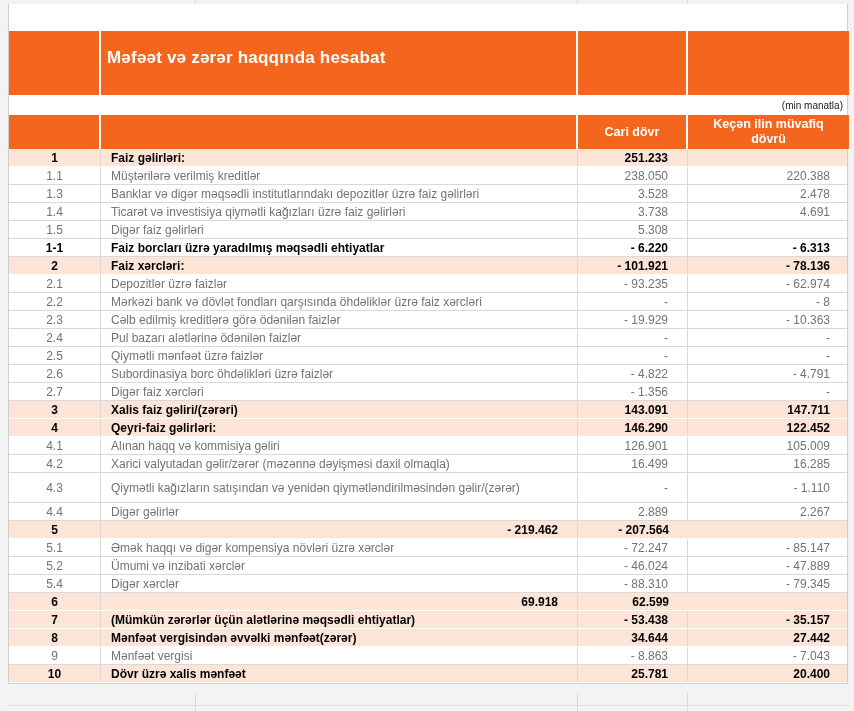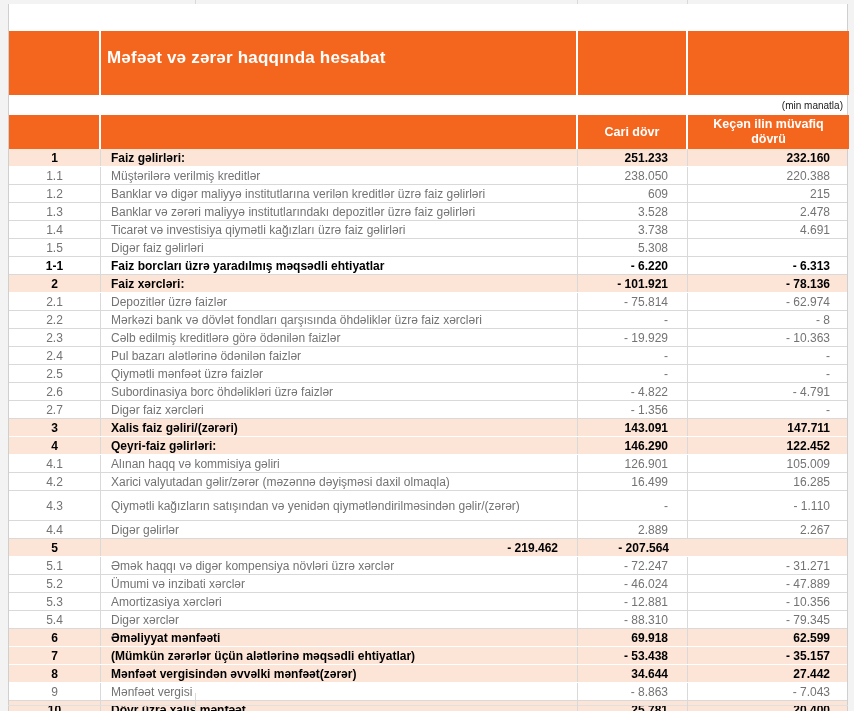--- a/index.html
+++ b/index.html
@@ -111,37 +111,30 @@
       <div class="cell"></div>
       <div class="cell">Cari dövr</div>
       <div class="cell last">Keçən ilin müvafiq dövrü</div>
     </div>
 
     <div>
         <div class="row grid4 band bold">
           <div class="cell c-no">1</div>
           <div class="cell c-label">Faiz gəlirləri:</div>
           <div class="cell c-val">251.233</div>
-          <div class="cell c-val last">232.160</div>
         </div>
         <div class="row grid4">
           <div class="cell c-no">1.1</div>
           <div class="cell c-label">Müştərilərə verilmiş kreditlər</div>
           <div class="cell c-val">238.050</div>
           <div class="cell c-val last">220.388</div>
         </div>
         <div class="row grid4">
-          <div class="cell c-no">1.2</div>
-          <div class="cell c-label">Banklar və digər maliyyə institutlarına verilən kreditlər üzrə faiz gəlirləri</div>
-          <div class="cell c-val">609</div>
-          <div class="cell c-val last">215</div>
-        </div>
-        <div class="row grid4">
           <div class="cell c-no">1.3</div>
-          <div class="cell c-label">Banklar və zərəri maliyyə institutlarındakı depozitlər üzrə faiz gəlirləri</div>
+          <div class="cell c-label">Banklar və digər məqsədli institutlarındakı depozitlər üzrə faiz gəlirləri</div>
           <div class="cell c-val">3.528</div>
           <div class="cell c-val last">2.478</div>
         </div>
         <div class="row grid4">
           <div class="cell c-no">1.4</div>
           <div class="cell c-label">Ticarət və investisiya qiymətli kağızları üzrə faiz gəlirləri</div>
           <div class="cell c-val">3.738</div>
           <div class="cell c-val last">4.691</div>
         </div>
         <div class="row grid4">
@@ -157,21 +150,21 @@
         </div>
         <div class="row grid4 band bold">
           <div class="cell c-no">2</div>
           <div class="cell c-label">Faiz xərcləri:</div>
           <div class="cell c-val">- 101.921</div>
           <div class="cell c-val last">- 78.136</div>
         </div>
         <div class="row grid4">
           <div class="cell c-no">2.1</div>
           <div class="cell c-label">Depozitlər üzrə faizlər</div>
-          <div class="cell c-val">- 75.814</div>
+          <div class="cell c-val">- 93.235</div>
           <div class="cell c-val last">- 62.974</div>
         </div>
         <div class="row grid4">
           <div class="cell c-no">2.2</div>
           <div class="cell c-label">Mərkəzi bank və dövlət fondları qarşısında öhdəliklər üzrə faiz xərcləri</div>
           <div class="cell c-val">-</div>
           <div class="cell c-val last">- 8</div>
         </div>
         <div class="row grid4">
           <div class="cell c-no">2.3</div>
@@ -241,43 +234,36 @@
         </div>
         <div class="row grid4 band bold">
           <div class="cell c-no">5</div>
           <div class="cell c-val">- 219.462</div>
           <div class="cell c-val last">- 207.564</div>
         </div>
         <div class="row grid4">
           <div class="cell c-no">5.1</div>
           <div class="cell c-label">Əmək haqqı və digər kompensiya növləri üzrə xərclər</div>
           <div class="cell c-val">- 72.247</div>
-          <div class="cell c-val last">- 31.271</div>
+          <div class="cell c-val last">- 85.147</div>
         </div>
         <div class="row grid4">
           <div class="cell c-no">5.2</div>
           <div class="cell c-label">Ümumi və inzibati xərclər</div>
           <div class="cell c-val">- 46.024</div>
           <div class="cell c-val last">- 47.889</div>
         </div>
         <div class="row grid4">
-          <div class="cell c-no">5.3</div>
-          <div class="cell c-label">Amortizasiya xərcləri</div>
-          <div class="cell c-val">- 12.881</div>
-          <div class="cell c-val last">- 10.356</div>
-        </div>
-        <div class="row grid4">
           <div class="cell c-no">5.4</div>
           <div class="cell c-label">Digər xərclər</div>
           <div class="cell c-val">- 88.310</div>
           <div class="cell c-val last">- 79.345</div>
         </div>
         <div class="row grid4 band bold">
           <div class="cell c-no">6</div>
-          <div class="cell c-label">Əməliyyat mənfəəti</div>
           <div class="cell c-val">69.918</div>
           <div class="cell c-val last">62.599</div>
         </div>
         <div class="row grid4 band bold">
           <div class="cell c-no">7</div>
           <div class="cell c-label">(Mümkün zərərlər üçün alətlərinə məqsədli ehtiyatlar)</div>
           <div class="cell c-val">- 53.438</div>
           <div class="cell c-val last">- 35.157</div>
         </div>
         <div class="row grid4 band bold">

